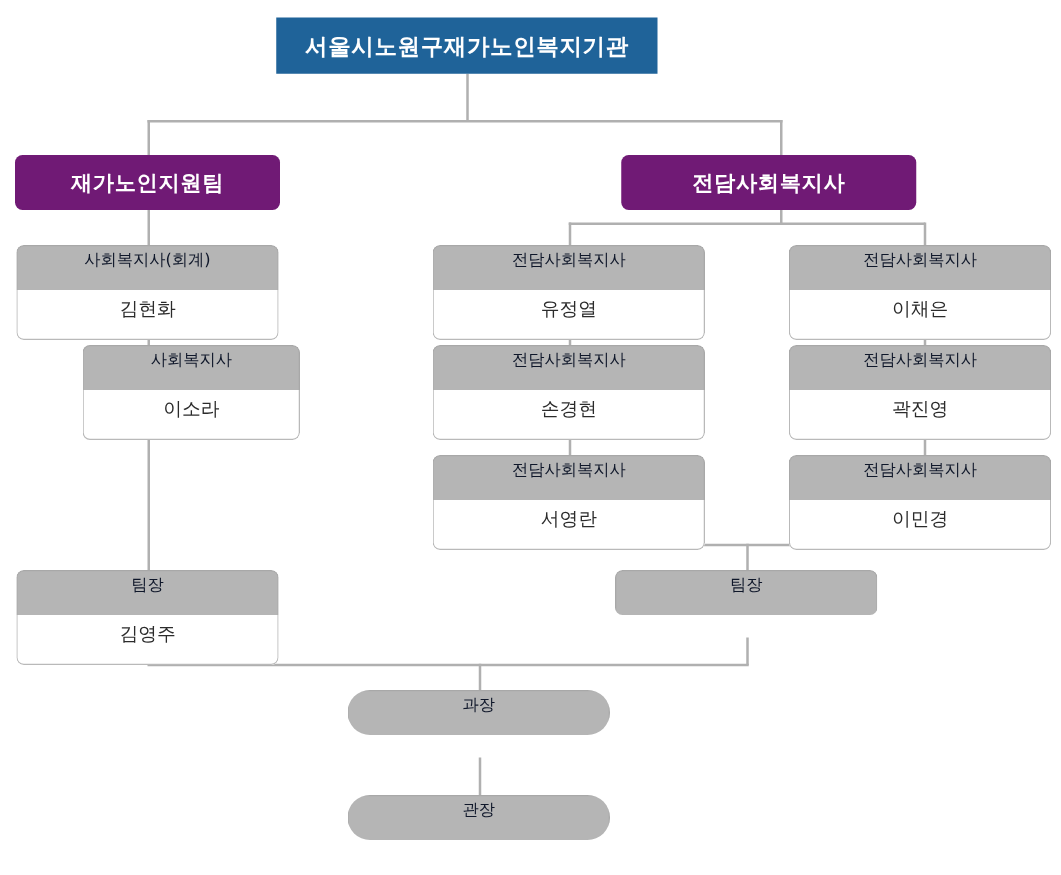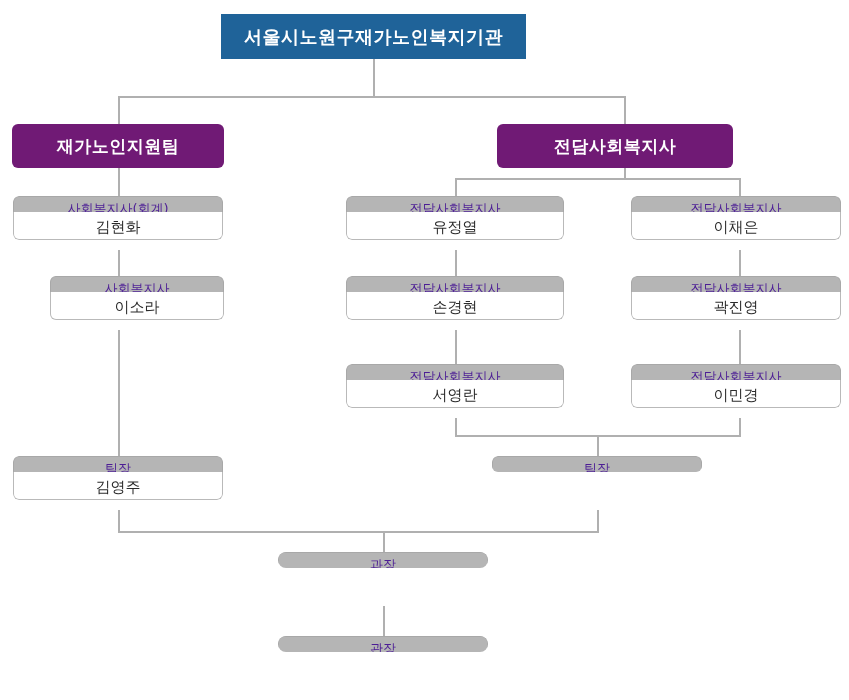--- a/index.html
+++ b/index.html
@@ -58,36 +58,36 @@
   
   .card {
     position: absolute;
     box-sizing: border-box;
     border-radius: 6px;
     overflow: hidden;
     background: #ffffff;
   }
   .card-title {
     box-sizing: border-box;
-    height: 16px;
+    height: 36px;
     line-height: 24px;
     background: #b5b5b5;
-    color: #4c1d95;
+    color: #0f172a;
     text-align: center;
     font-size: 13px;
     border: 1px solid #a8a8a8;
     border-bottom: none;
     border-top-left-radius: 6px;
     border-top-right-radius: 6px;
     white-space: nowrap;
     overflow: hidden;
   }
   .card-name {
     box-sizing: border-box;
-    height: 28px;
+    height: 40px;
     line-height: 30px;
     background: #ffffff;
     color: #2b2b2b;
     text-align: center;
     font-size: 15px;
     border: 1px solid #b9b9b9;
     border-top: none;
     border-bottom-left-radius: 6px;
     border-bottom-right-radius: 6px;
     white-space: nowrap;
@@ -146,21 +146,21 @@
 
   <div class="box-team" style="left:497px; top:124px; width:236px; height:44px;">
     <span>전담사회복지사</span>
   </div>
 
   <div class="card" style="left:13px; top:196px; width:210px;">
     <div class="card-title">사회복지사(회계)</div>
     <div class="card-name">김현화</div>
   </div>
 
-  <div class="card" style="left:14px; top:276px; width:210px;padding-left:36px;">
+  <div class="card" style="left:30px; top:276px; width:210px;padding-left:36px;">
     <div class="card-title">사회복지사</div>
     <div class="card-name">이소라</div>
   </div>
 
   <div class="card" style="left:346px; top:196px; width:218px;">
     <div class="card-title">전담사회복지사</div>
     <div class="card-name">유정열</div>
   </div>
 
   <div class="card" style="left:346px; top:276px; width:218px;">

